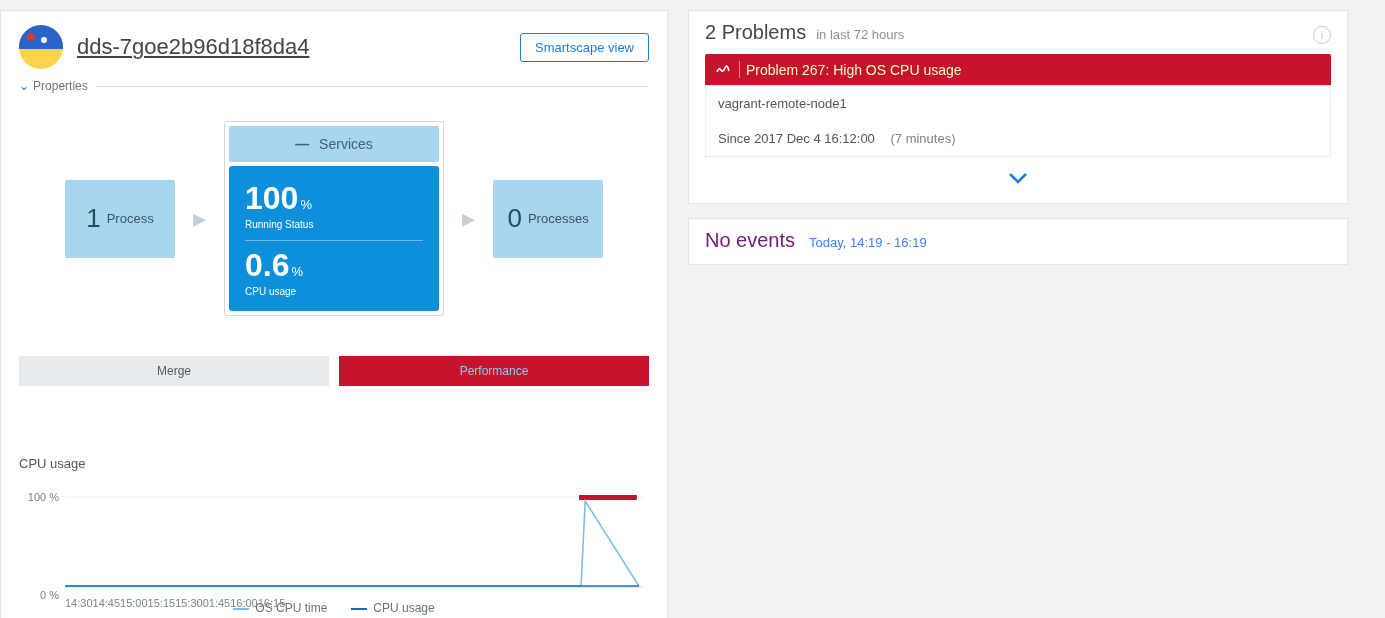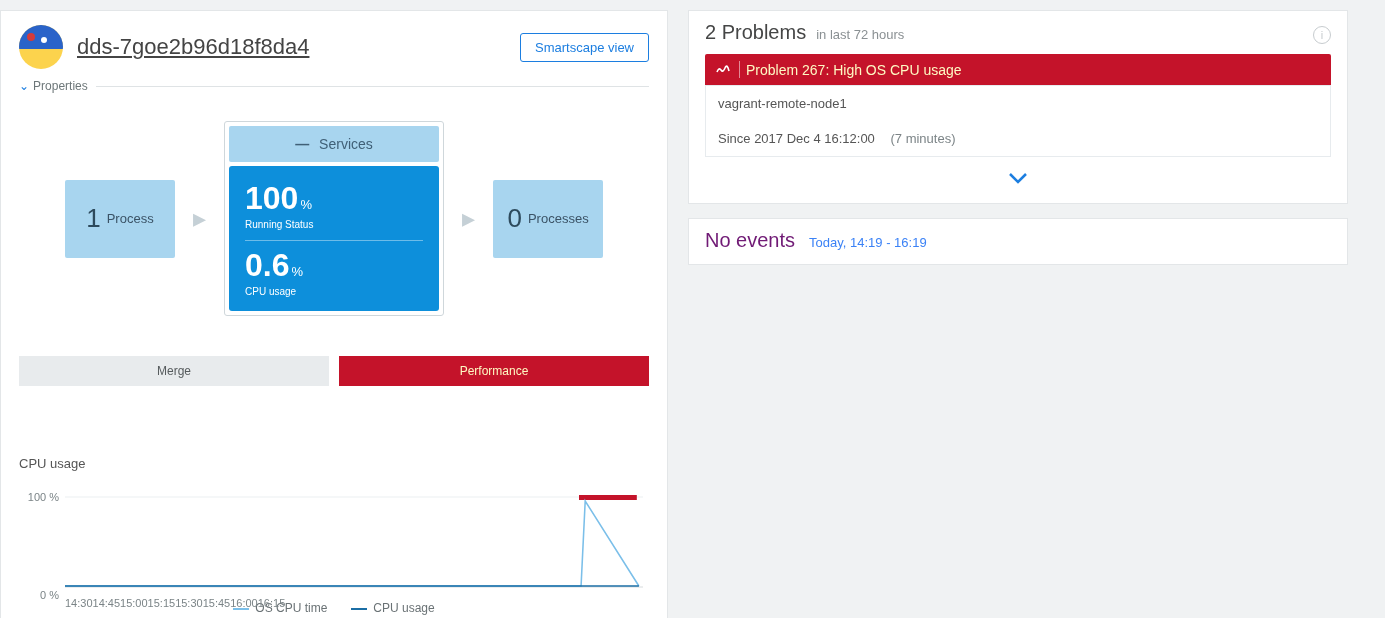--- a/index.html
+++ b/index.html
@@ -171,21 +171,21 @@
     flex: 1;
     text-align: center;
     padding: 8px 0;
     background: #e8ebed;
     color: #565b5d;
     font-size: 12px;
     cursor: pointer;
   }
   .tab.active {
     background: #c4132a;
-    color: #fef9c3;
+    color: #7dd3fc;
   }
   
   .chart-title {
     margin-top: 70px;
     font-size: 13px;
     color: #555;
     margin-bottom: 20px;
   }
   .chart-wrap {
     position: relative;
@@ -366,21 +366,21 @@
         <polyline points="0,95 500,95 504,10 556,95" fill="none" stroke="#7bbfe9" stroke-width="1.5"></polyline>
 
         <polyline points="0,95 556,95" fill="none" stroke="#1b6ea5" stroke-width="1.5"></polyline>
       </svg>
       <div class="x-axis">
         <span>14:30</span>
         <span>14:45</span>
         <span>15:00</span>
         <span>15:15</span>
         <span>15:30</span>
-        <span>15:45</span>
+        <span>01:45</span>
         <span>16:00</span>
         <span>16:15</span>
       </div>
     </div>
     <div class="legend">
       <span><span class="swatch" style="background:#7bbfe9"></span><span>OS CPU time</span></span>
       <span><span class="swatch" style="background:#1b6ea5"></span><span>CPU usage</span></span>
     </div>
   </div>
 

